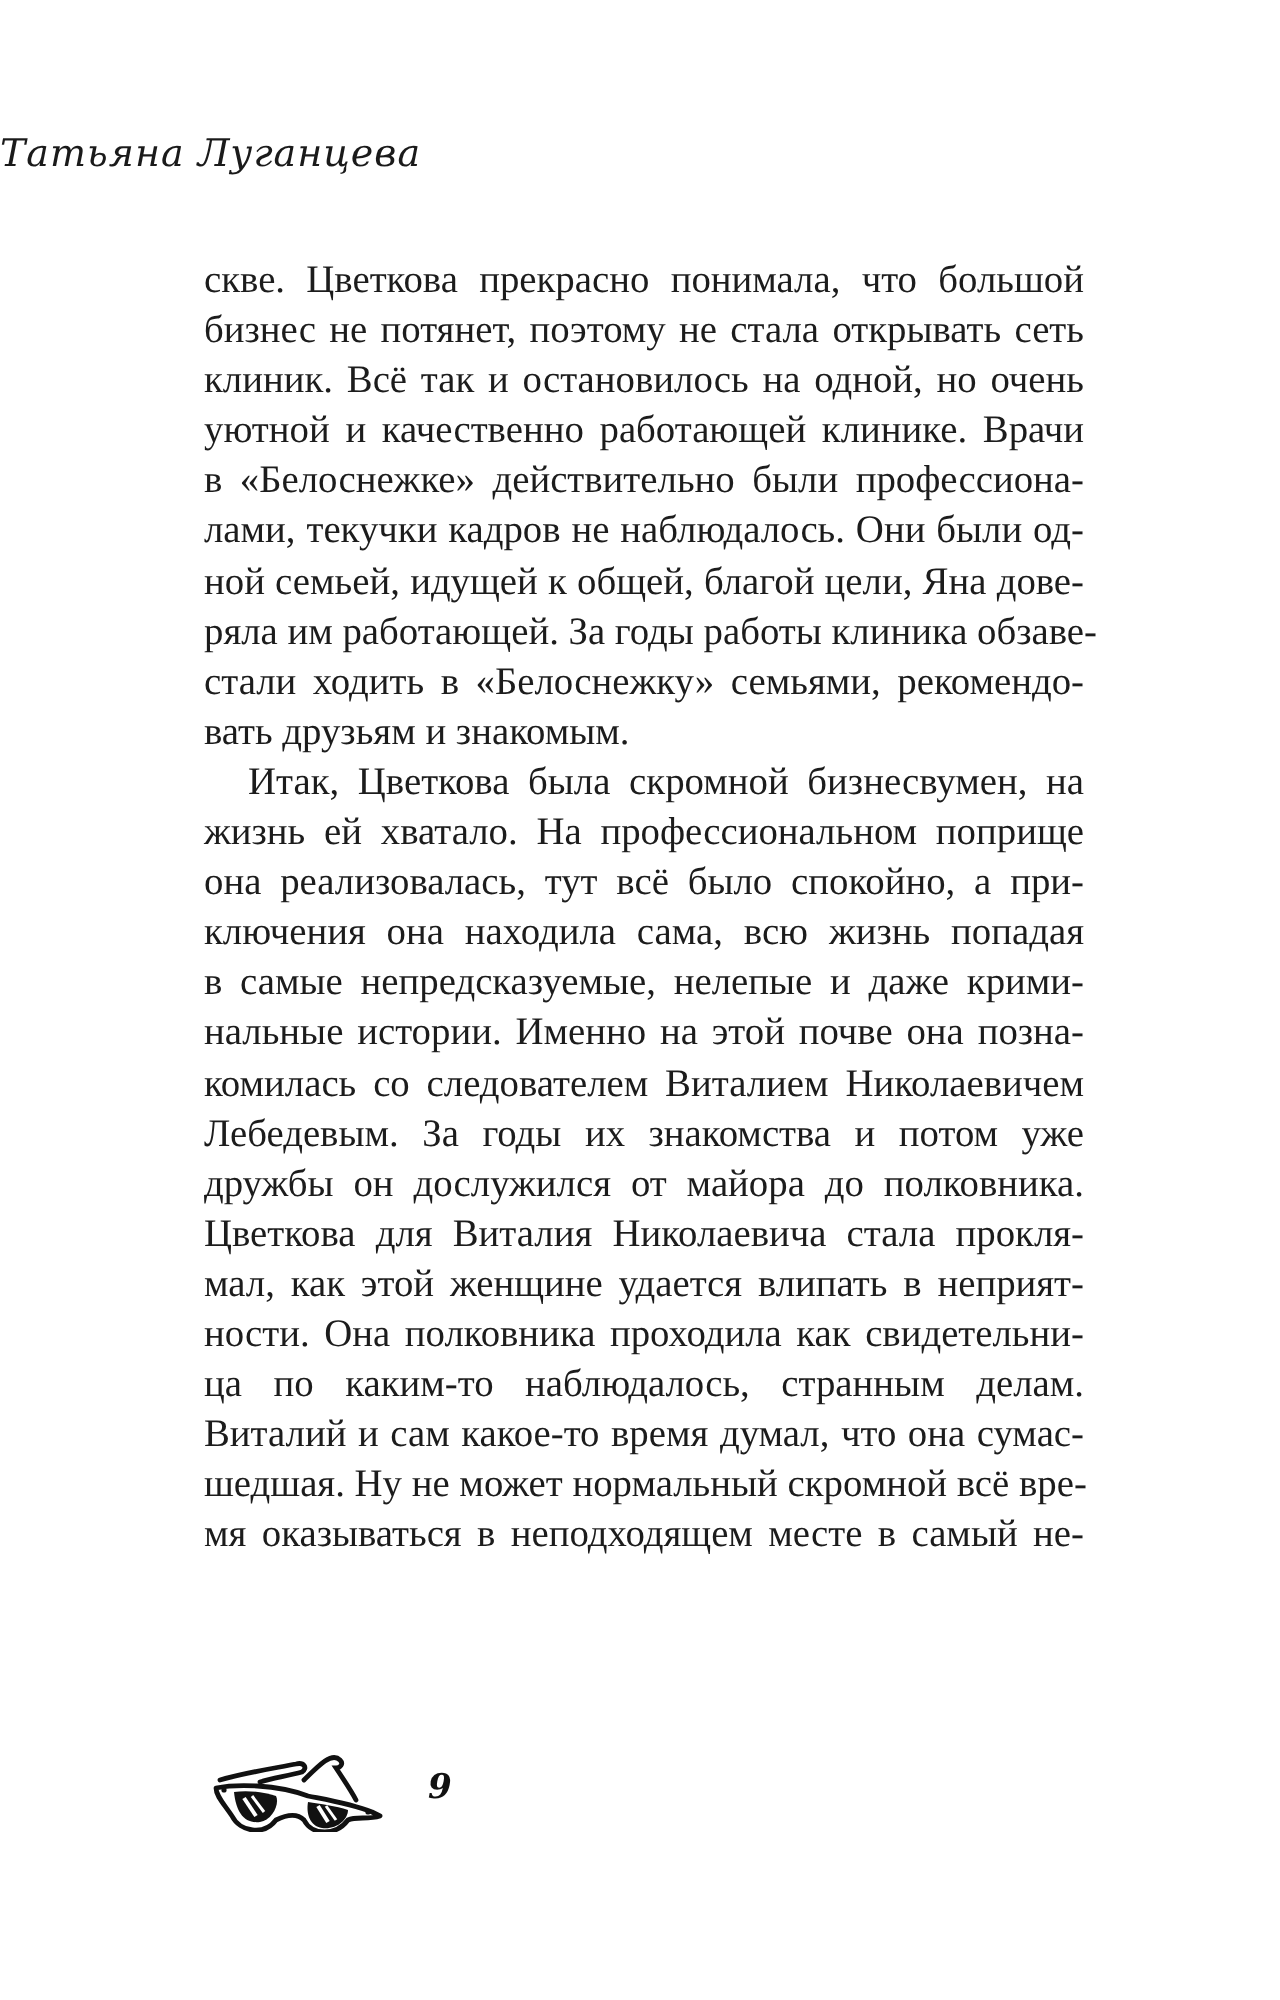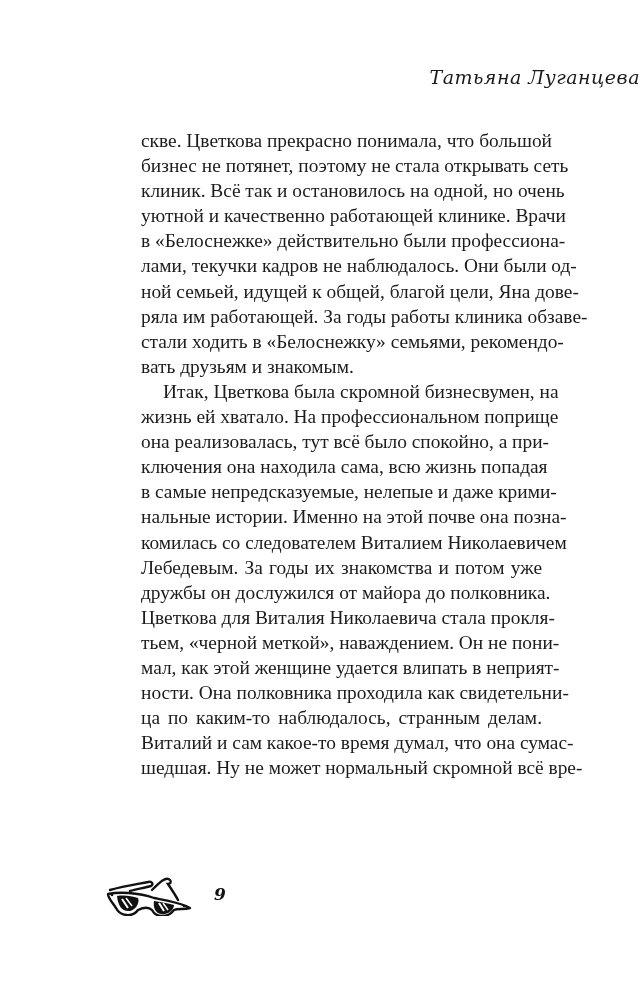--- a/index.html
+++ b/index.html
@@ -1,27 +1,27 @@
 <!DOCTYPE html>
 <html><head>
 <meta charset="utf-8">
 <style>
   html, body { margin: 0; padding: 0; background: #ffffff; }
   body { width: 640px; height: 1000px; position: relative; overflow: hidden; }
   .header {
-    position: absolute; left: 0; top: 66px; width: 640px; text-align: right;
+    position: absolute; left: 0; top: 66px; width: 640px; text-align: left;
     font-family: "DejaVu Serif", serif; font-style: italic; font-size: 19px;
     color: #1a1a1a; letter-spacing: 0.5px;
   }
   .text {
     position: absolute; left: 102px; top: 128px; width: 440px;
     font-family: "Liberation Serif", serif; font-size: 19.4px; line-height: 25.1px;
     color: #1c1c1c;
   }
-  .line { display: block; height: 25.1px; white-space: nowrap; text-align: justify; text-align-last: justify; margin-left: 39px; }
+  .line { display: block; height: 25.1px; white-space: nowrap; text-align: justify; text-align-last: justify; }
   .line.last { text-align-last: left; }
   .line.indent { padding-left: 22px; font-family: Liberation Serif, serif; }
   .footer-icon { position: absolute; left: 104px; top: 872px; width: 94px; height: 44px; }
   .page-num {
     position: absolute; left: 214px; top: 884px;
     font-family: "DejaVu Serif", serif; font-style: italic; font-weight: bold; font-size: 17px; color: #111;
   }
 </style>
 </head>
 <body>
@@ -42,26 +42,26 @@
   <span class="line indent">Итак, Цветкова была скромной бизнесвумен, на</span>
   <span class="line">жизнь ей хватало. На профессиональном поприще</span>
   <span class="line">она реализовалась, тут всё было спокойно, а при-</span>
   <span class="line">ключения она находила сама, всю жизнь попадая</span>
   <span class="line">в самые непредсказуемые, нелепые и даже крими-</span>
   <span class="line">нальные истории. Именно на этой почве она позна-</span>
   <span class="line">комилась со следователем Виталием Николаевичем</span>
   <span class="line">Лебедевым. За годы их знакомства и потом уже</span>
   <span class="line">дружбы он дослужился от майора до полковника.</span>
   <span class="line">Цветкова для Виталия Николаевича стала прокля-</span>
-  <span class="line">тьем, «черной меткой», наваждением. Он не пони-</span>
   <span class="line">мал, как этой женщине удается влипать в неприят-</span>
   <span class="line">ности. Она полковника проходила как свидетельни-</span>
   <span class="line">ца по каким-то наблюдалось, странным делам.</span>
   <span class="line">Виталий и сам какое-то время думал, что она сумас-</span>
   <span class="line">шедшая. Ну не может нормальный скромной всё вре-</span>
+  <span class="line">мя оказываться в неподходящем месте в самый не-</span>
 </div>
 
 <div class="footer-icon">
   <svg width="94" height="44" viewBox="0 0 94 44">
 
     <path d="M6 18 C 20 14, 34 12, 44 10 C 48 9, 50 12, 47 14 C 40 16, 32 17, 26 19" fill="none" stroke="#111" stroke-width="2.4" stroke-linecap="round"></path>
     <path d="M48 18 C 56 10, 62 4, 66 8 C 68 10, 66 12, 64 12 C 68 18, 72 24, 74 28" fill="none" stroke="#111" stroke-width="2.4" stroke-linecap="round"></path>
 
     <path d="M4 22 C 14 20, 34 20, 50 26 C 60 28, 72 30, 82 34 L 86 36 C 80 38, 74 36, 70 38 C 64 46, 52 46, 48 38 C 44 34, 38 36, 34 38 C 28 46, 16 44, 12 36 C 8 30, 4 26, 4 22 Z" fill="#fff" stroke="#111" stroke-width="2.4" stroke-linejoin="round"></path>
 

